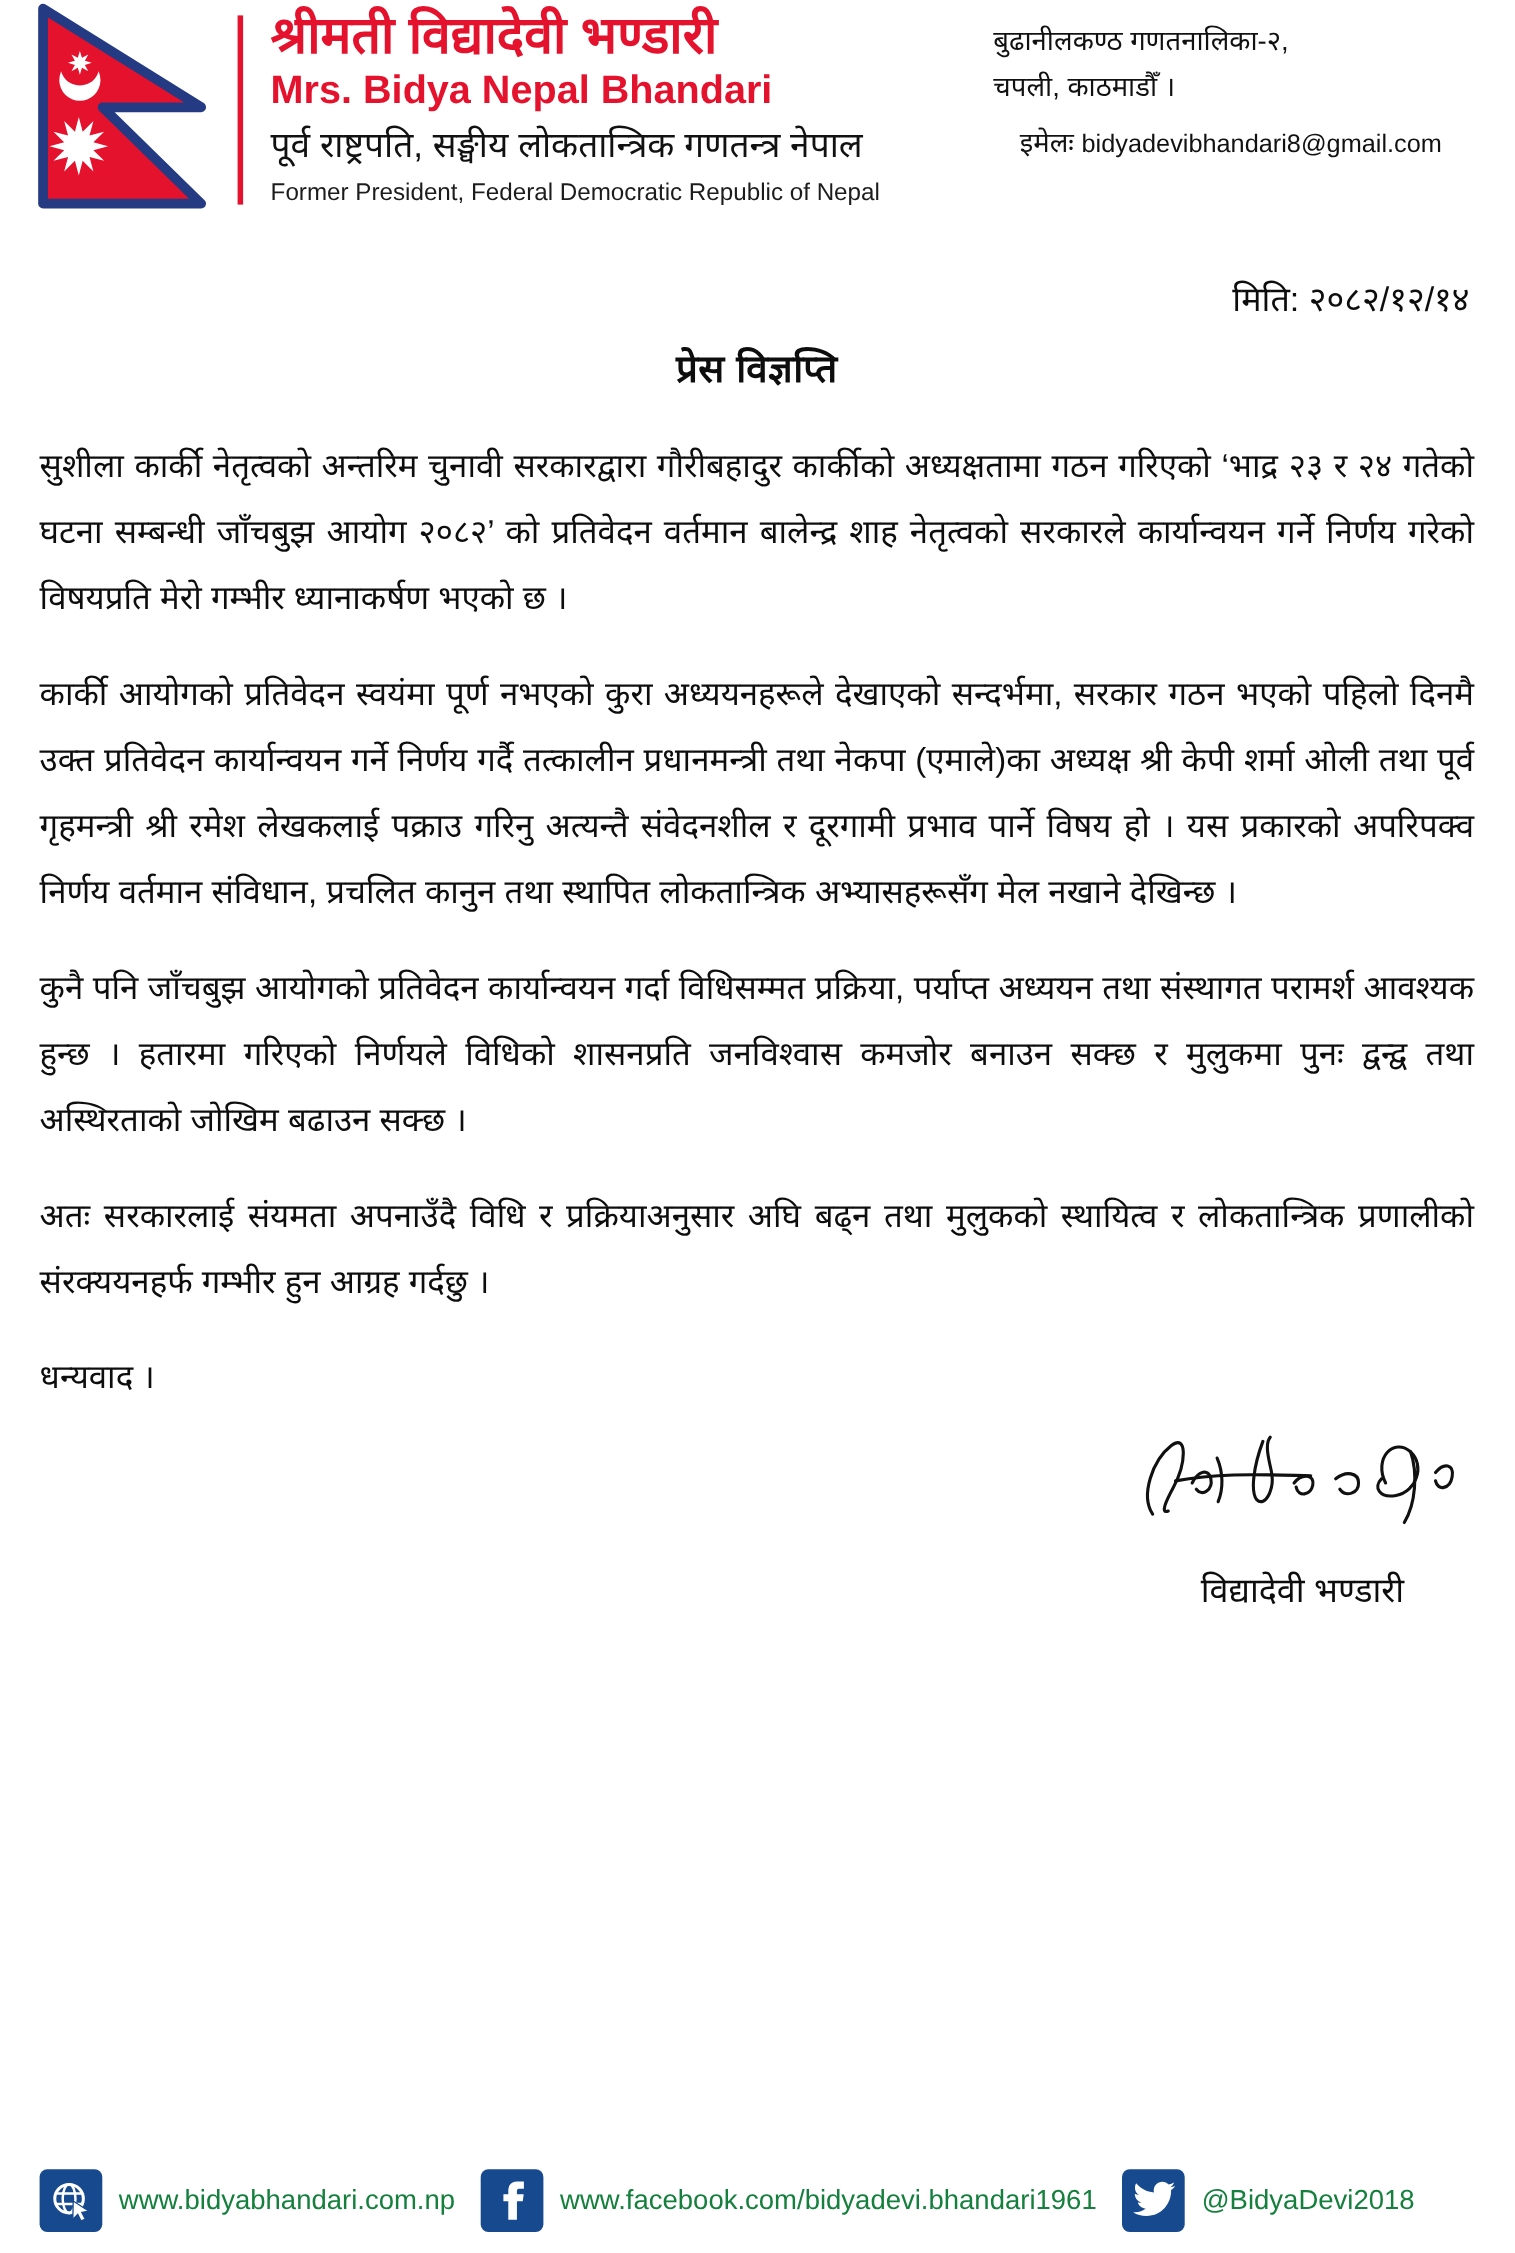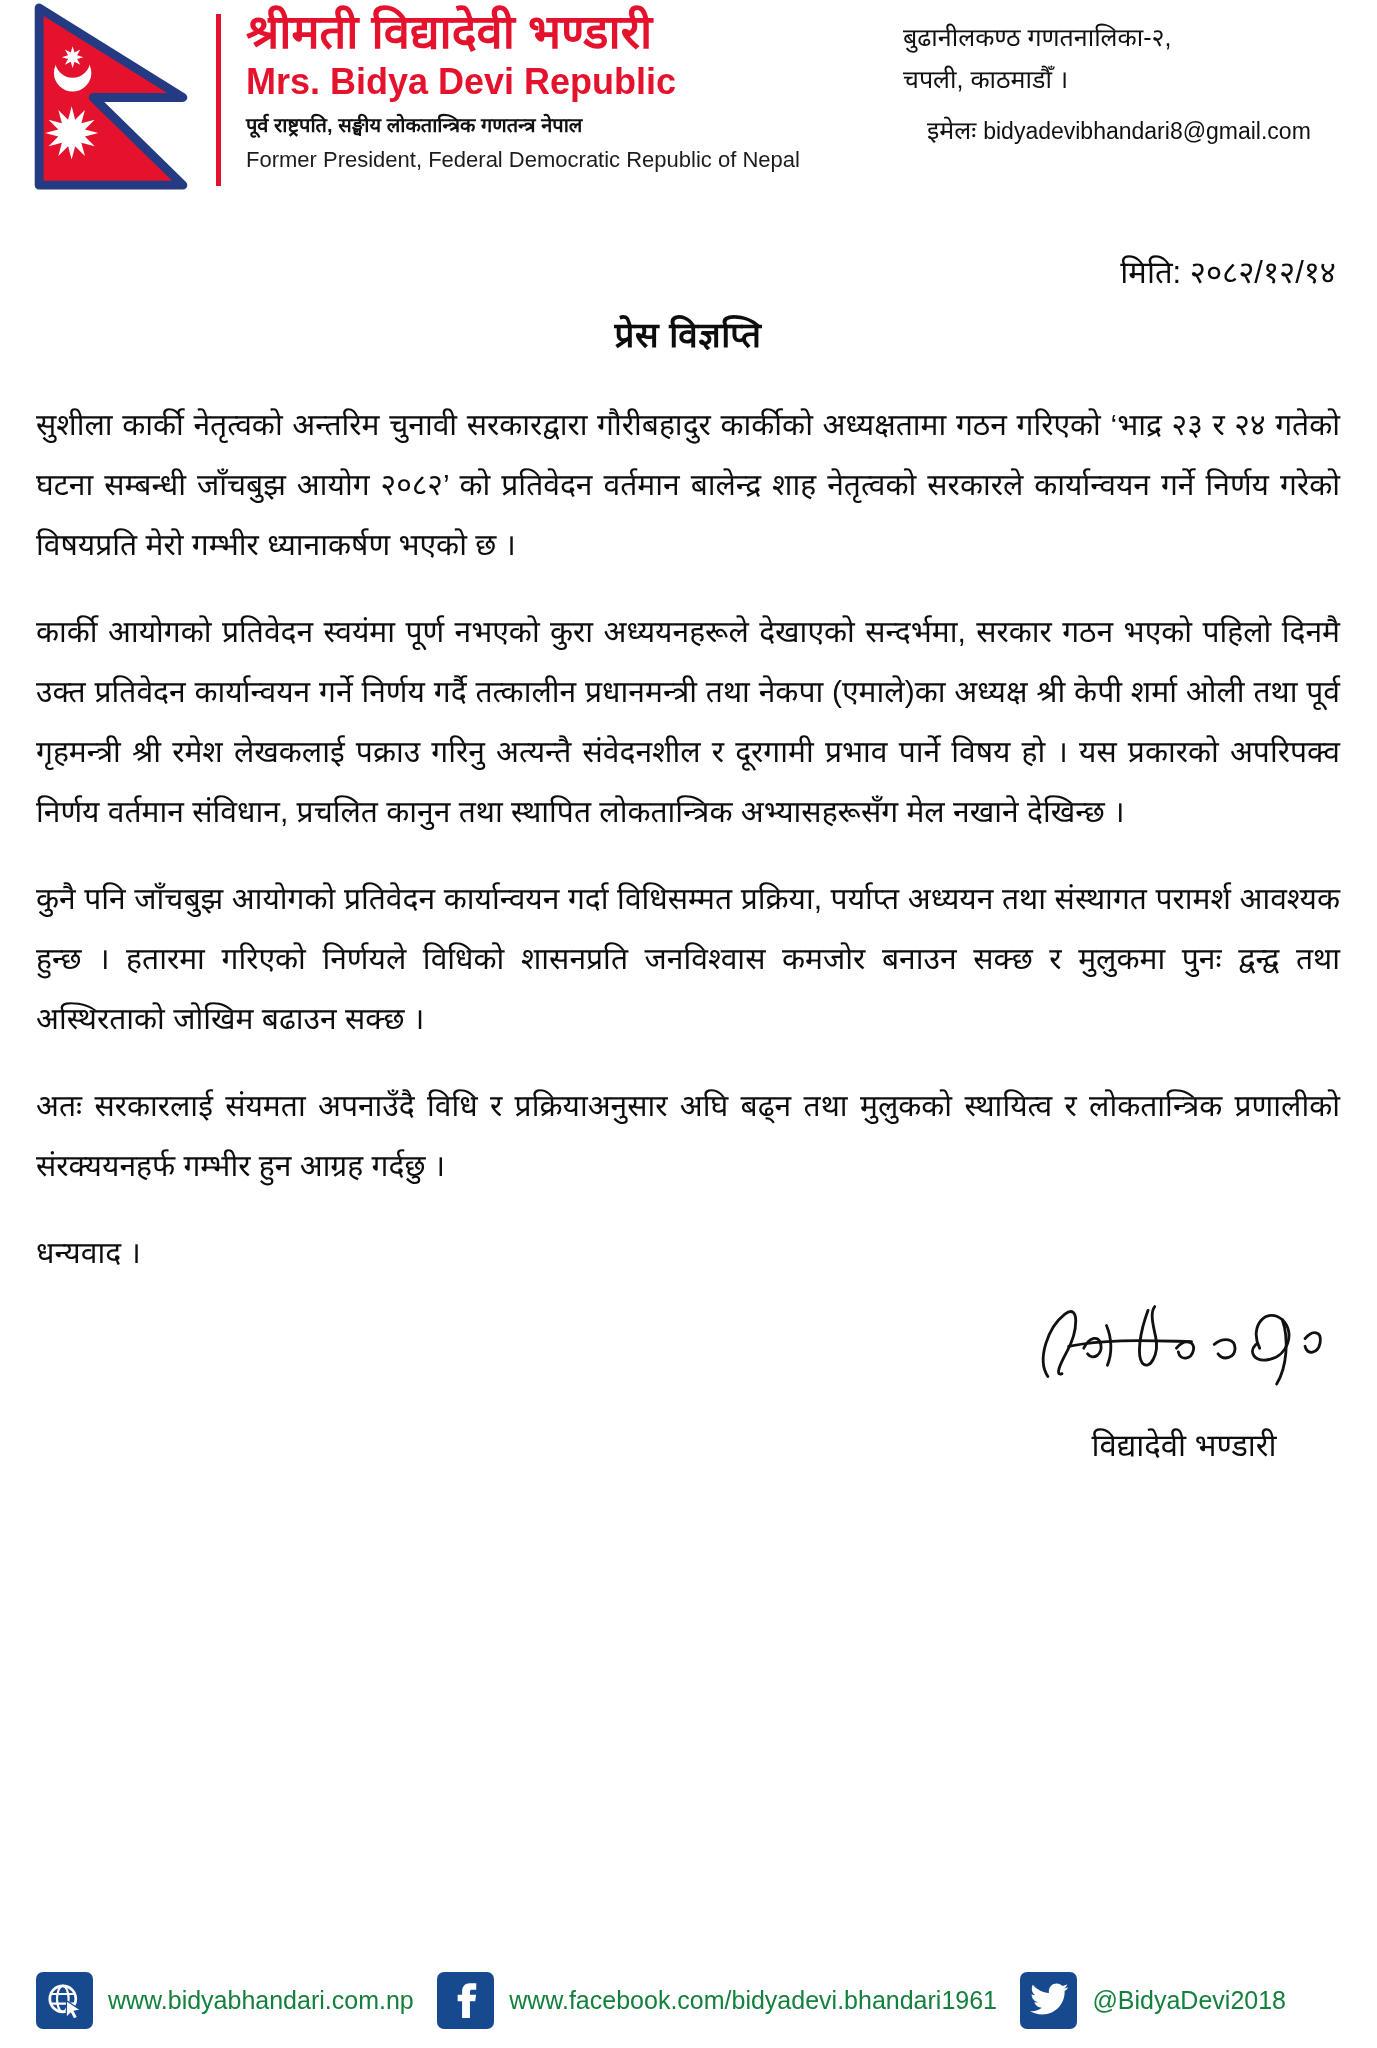--- a/index.html
+++ b/index.html
@@ -7,21 +7,21 @@
   body { font-family: "Liberation Sans", "DejaVu Sans", sans-serif; color: #0d0d0d; }
   .page { position: relative; width: 1377px; height: 2048px; background: #ffffff; overflow: hidden; padding-left: 12px; }
 
   
   .flag-wrap { position: absolute; left: 33px; top: 2px; width: 158px; height: 192px; }
   .flag-wrap svg { width: 100%; height: 100%; display: block; }
   .red-divider { position: absolute; left: 216px; top: 14px; width: 5px; height: 172px; background: #e4122d; }
   .identity { position: absolute; left: 246px; top: 6px; width: 620px; }
   .name-nepali { font-size: 47px; font-weight: 700; color: #e4122d; line-height: 1.1; }
   .name-english { font-size: 36px; font-weight: 700; color: #e4122d; margin-top: 4px; line-height: 1.1; }
-  .title-nepali { font-size: 20px; color: #111111; margin-top: 12px; line-height: 1.2; font-weight: bold; }
+  .title-nepali { font-size: 32px; color: #111111; margin-top: 12px; line-height: 1.2; }
   .title-english { font-size: 22px; color: #1c1c1c; margin-top: 10px; line-height: 1.2; font-weight: 500; }
   .contact { position: absolute; left: 903px; top: 16px; width: 440px; font-size: 25px; color: #111; }
   .contact-line { line-height: 42px; }
   .email-line { margin-top: 12px; line-height: 36px; margin-left: 24px; }
   .email-value { font-size: 23px; }
 
   
   .main { position: absolute; left: 36px; top: 250px; width: 1304px; }
   .date-line { text-align: right; font-size: 31px; margin: 0 4px 18px 0; }
   .doc-title { text-align: center; font-size: 35px; font-weight: 600; margin: 14px 0 38px 0; letter-spacing: 0.5px; }
@@ -50,21 +50,21 @@
         <path d="M6 6 L152 97 L61 97 L152 186 L6 186 Z" fill="#e4122d" stroke="#243a83" stroke-width="9" stroke-linejoin="round"></path>
         <circle cx="40" cy="72" r="19" fill="#ffffff"></circle>
         <circle cx="40" cy="59" r="18" fill="#e4122d"></circle>
         <polygon fill="#ffffff" points="40,45 41.9,51.4 47.8,48.2 44.6,54.1 51,56 44.6,57.9 47.8,63.8 41.9,60.6 40,67 38.1,60.6 32.2,63.8 35.4,57.9 29,56 35.4,54.1 32.2,48.2 38.1,51.4"></polygon>
         <polygon fill="#ffffff" points="39,106 42.6,119.5 52.5,109.6 48.9,123.1 62.4,119.5 52.5,129.4 66,133 52.5,136.6 62.4,146.5 48.9,142.9 52.5,156.4 42.6,146.5 39,160 35.4,146.5 25.5,156.4 29.1,142.9 15.6,146.5 25.5,136.6 12,133 25.5,129.4 15.6,119.5 29.1,123.1 25.5,109.6 35.4,119.5"></polygon>
       </svg>
     </div>
     <div class="red-divider"></div>
     <div class="identity">
       <div class="name-nepali">श्रीमती विद्यादेवी भण्डारी</div>
-      <div class="name-english">Mrs. Bidya Devi Republic</div>
+      <div class="name-english">Mrs. Bidya Nepal Bhandari</div>
       <div class="title-nepali">पूर्व राष्ट्रपति, सङ्घीय लोकतान्त्रिक गणतन्त्र नेपाल</div>
       <div class="title-english">Former President, Federal Democratic Republic of Nepal</div>
     </div>
     <div class="contact">
       <div class="contact-line">बुढानीलकण्ठ गणतनालिका-२,</div>
       <div class="contact-line">चपली, काठमाडौँ ।</div>
       <div class="email-line">
         <span>इमेलः</span>
         <span class="email-value">bidyadevibhandari8@gmail.com</span>
       </div>

